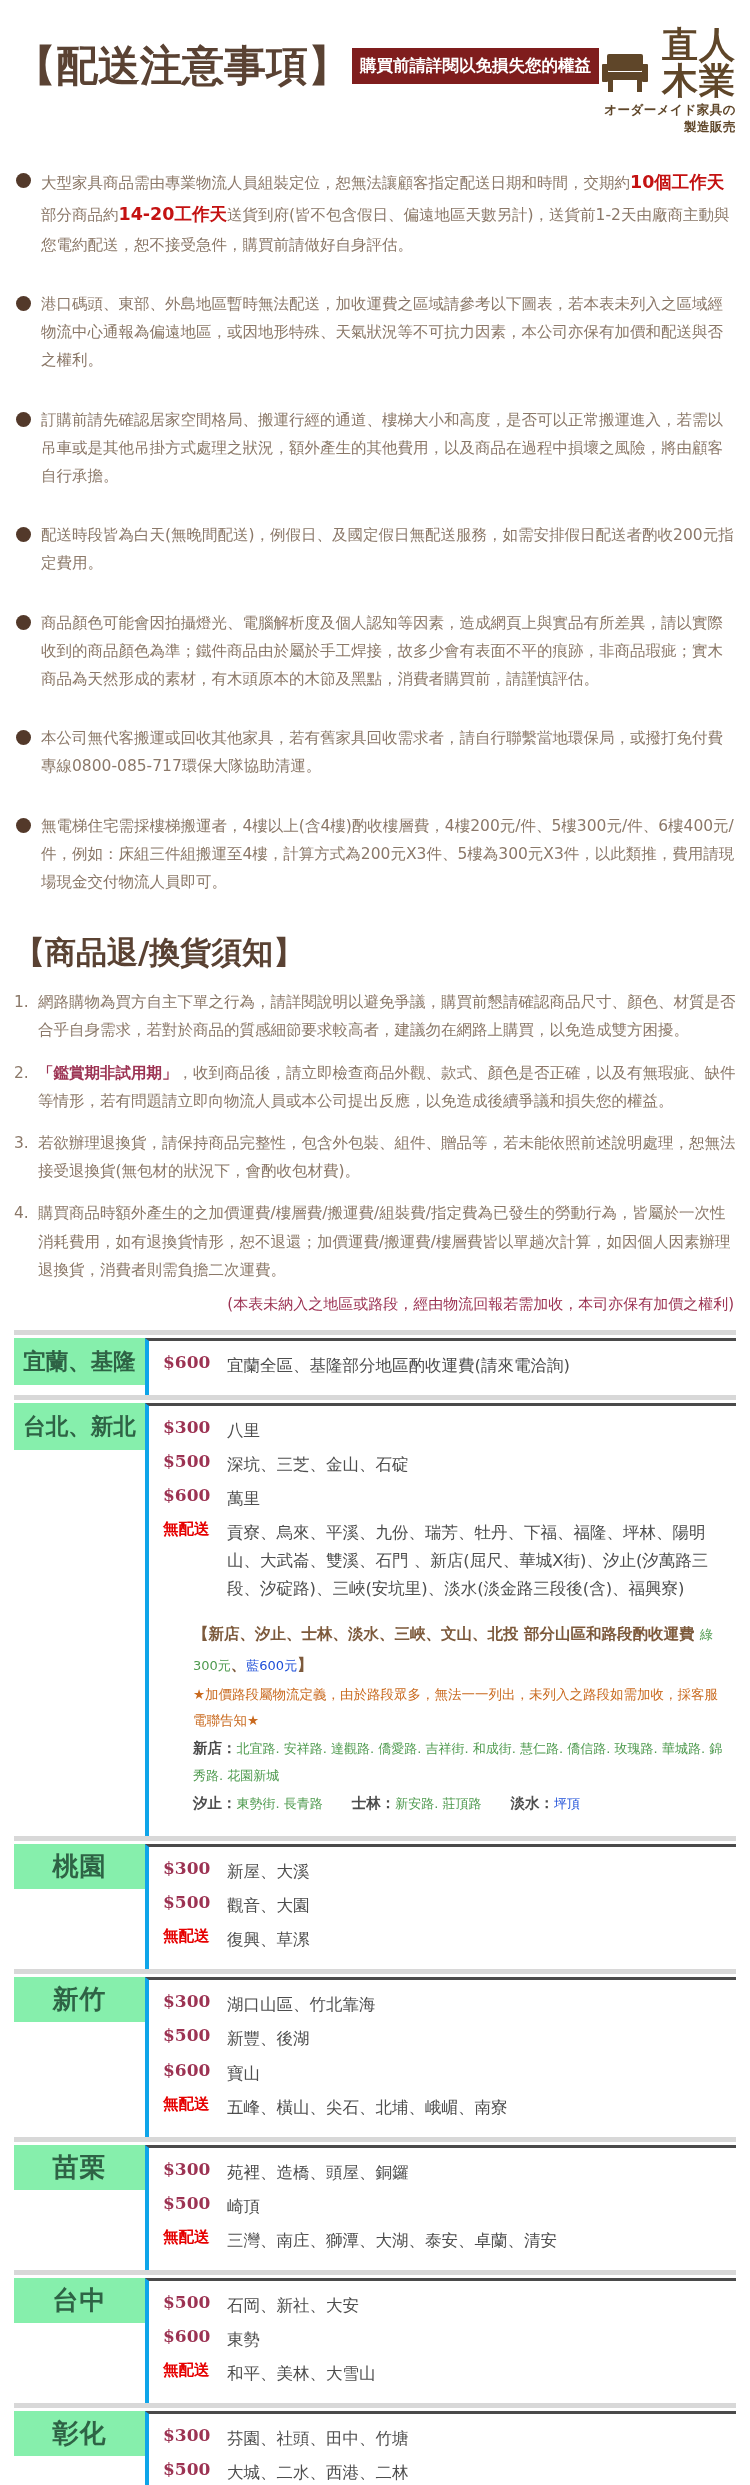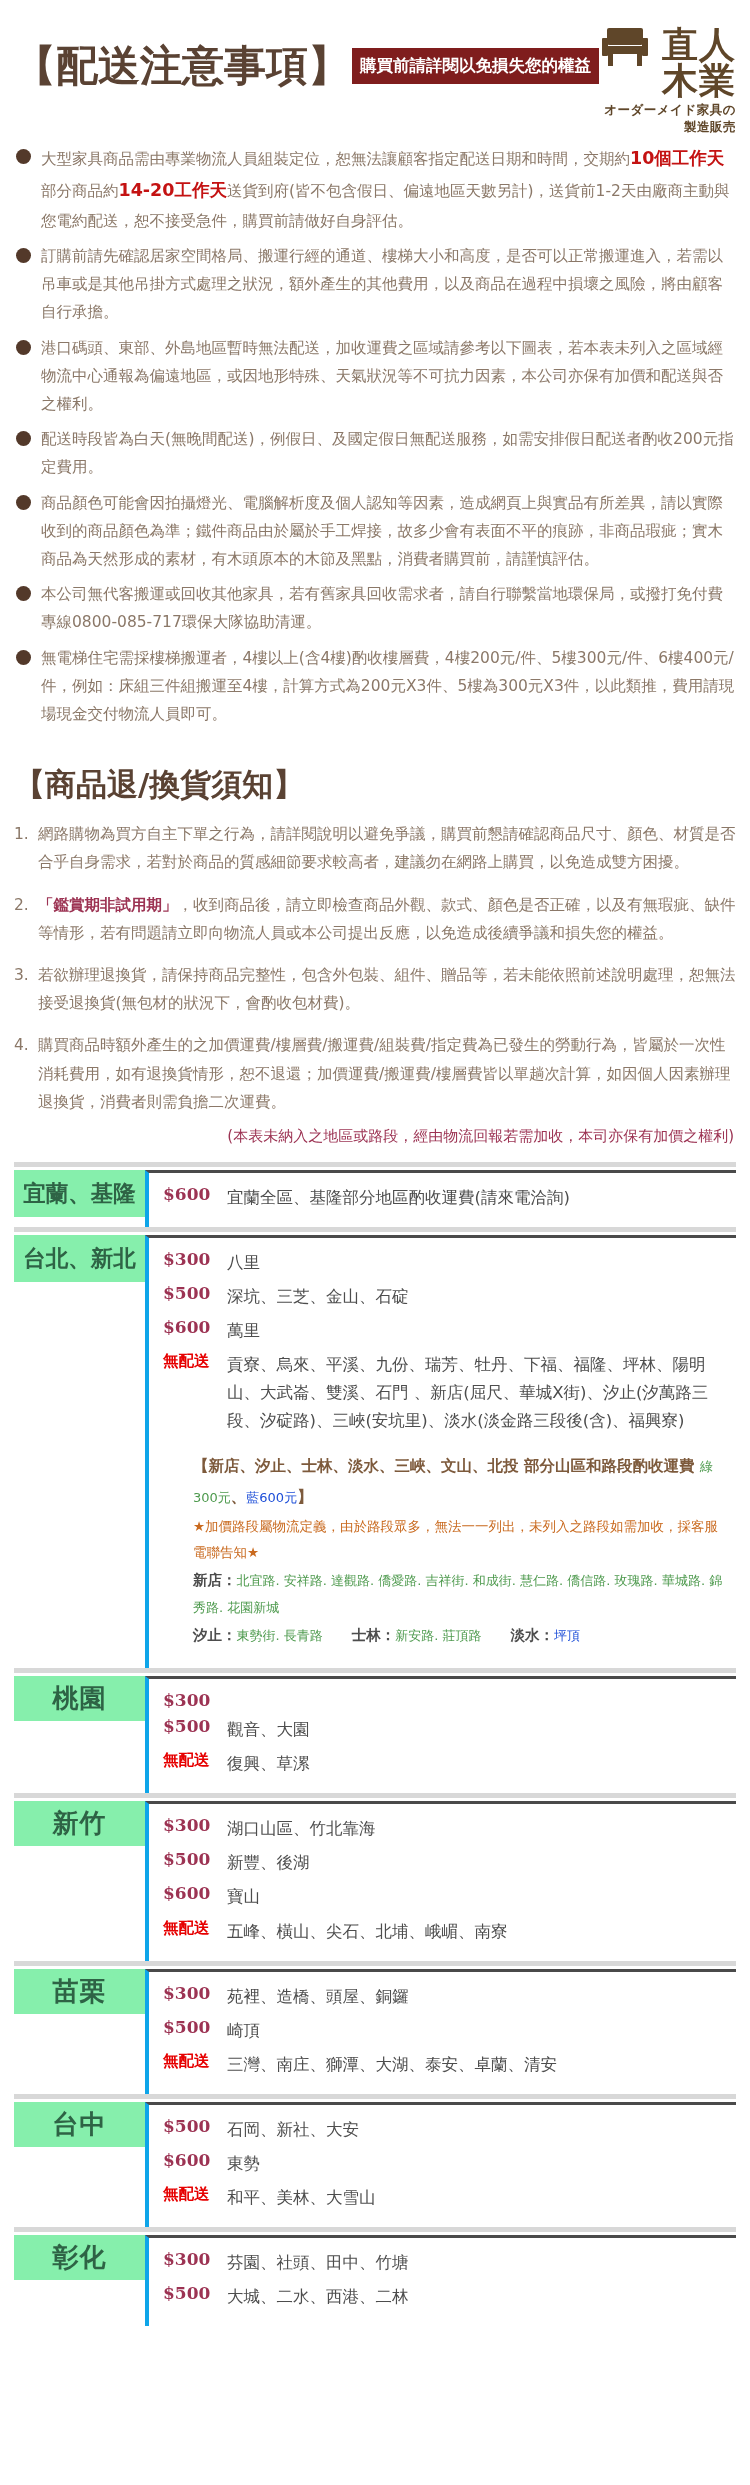--- a/index.html
+++ b/index.html
@@ -5,26 +5,26 @@
   html,body{margin:0;padding:0;background:#ffffff;}
   body{width:750px;font-family:"DejaVu Sans","Liberation Sans",sans-serif;}
   .page{padding:24px 14px 24px;}
 
   
   .header{display:flex;justify-content:space-between;align-items:flex-start;}
   .header-left{display:flex;align-items:center;margin-top:14px;}
   .page-title{font-size:42px;font-weight:bold;color:#5a4233;white-space:nowrap;}
   .warn-box{background:#7f1d1d;color:#ffffff;font-size:16.5px;font-weight:bold;padding:7px 8px;margin-left:2px;white-space:nowrap;}
   .brand{text-align:right;margin-top:2px;}
-  .brand-top{display:flex;align-items:flex-start;justify-content:flex-end;}
+  .brand-top{display:flex;align-items:flex-end;justify-content:flex-end;}
   .brand-name{font-family:"DejaVu Serif","Liberation Serif",serif;font-size:36px;font-weight:bold;color:#5f4629;line-height:1;margin-left:8px;letter-spacing:1px;}
   .brand-tagline{font-size:12.5px;font-weight:bold;color:#5f4629;margin-top:4px;letter-spacing:.5px;}
 
   
-  .bullet-item{display:flex;margin-top:7px;color:#8b7868;font-size:15.5px;line-height:1.82;}
+  .bullet-item{display:flex;margin-top:31px;color:#8b7868;font-size:15.5px;line-height:1.82;}
   .dot{width:15px;height:15px;border-radius:50%;background:#53392a;flex:0 0 15px;margin:6px 10px 0 2px;}
   .bullet-text{flex:1;}
   .seg-em-red{color:#c41212;font-weight:bold;font-size:17.5px;}
 
   
   .section-title{font-size:31px;font-weight:bold;color:#5a4233;margin:36px 0 8px;}
   .num-item{display:flex;margin-top:14px;color:#8b7868;font-size:15.5px;line-height:1.82;}
   .num{flex:0 0 24px;}
   .num-text{flex:1;}
   .seg-maroon{color:#9c3353;font-weight:bold;}
@@ -78,25 +78,25 @@
     </div>
   </div>
 
   <div>
       <div class="bullet-item">
         <span class="dot"></span>
         <div class="bullet-text"><span>大型家具商品需由專業物流人員組裝定位，恕無法讓顧客指定配送日期和時間，交期約</span><span class="seg-em-red">10個工作天</span><span>部分商品約</span><span class="seg-em-red">14-20工作天</span><span>送貨到府(皆不包含假日、偏遠地區天數另計)，送貨前1-2天由廠商主動與您電約配送，恕不接受急件，購買前請做好自身評估。</span></div>
       </div>
       <div class="bullet-item">
         <span class="dot"></span>
+        <div class="bullet-text"><span>港口碼頭、東部、外島地區暫時無法配送，加收運費之區域請參考以下圖表，若本表未列入之區域經物流中心通報為偏遠地區，或因地形特殊、天氣狀況等不可抗力因素，本公司亦保有加價和配送與否之權利。</span></div>
+      </div>
+      <div class="bullet-item">
+        <span class="dot"></span>
         <div class="bullet-text"><span>訂購前請先確認居家空間格局、搬運行經的通道、樓梯大小和高度，是否可以正常搬運進入，若需以吊車或是其他吊掛方式處理之狀況，額外產生的其他費用，以及商品在過程中損壞之風險，將由顧客自行承擔。</span></div>
-      </div>
-      <div class="bullet-item">
-        <span class="dot"></span>
-        <div class="bullet-text"><span>港口碼頭、東部、外島地區暫時無法配送，加收運費之區域請參考以下圖表，若本表未列入之區域經物流中心通報為偏遠地區，或因地形特殊、天氣狀況等不可抗力因素，本公司亦保有加價和配送與否之權利。</span></div>
       </div>
       <div class="bullet-item">
         <span class="dot"></span>
         <div class="bullet-text"><span>配送時段皆為白天(無晚間配送)，例假日、及國定假日無配送服務，如需安排假日配送者酌收200元指定費用。</span></div>
       </div>
       <div class="bullet-item">
         <span class="dot"></span>
         <div class="bullet-text"><span>商品顏色可能會因拍攝燈光、電腦解析度及個人認知等因素，造成網頁上與實品有所差異，請以實際收到的商品顏色為準；鐵件商品由於屬於手工焊接，故多少會有表面不平的痕跡，非商品瑕疵；實木商品為天然形成的素材，有木頭原本的木節及黑點，消費者購買前，請謹慎評估。</span></div>
       </div>
       <div class="bullet-item">
@@ -166,20 +166,21 @@
             <div class="t-note-line"><span class="seg-dark-bold">新店：</span><span class="seg-green">北宜路. 安祥路. 達觀路. 僑愛路. 吉祥街. 和成街. 慧仁路. 僑信路. 玫瑰路. 華城路. 錦秀路. 花園新城</span></div>
             <div class="t-note-line"><span class="seg-dark-bold">汐止：</span><span class="seg-green">東勢街. 長青路</span><span class="seg-dark-bold">　　士林：</span><span class="seg-green">新安路. 莊頂路</span><span class="seg-dark-bold">　　淡水：</span><span class="seg-blue">坪頂</span></div>
           </div>
         </div>
       </div>
       <div class="t-row">
         <div class="t-label">桃園</div>
         <div class="t-content">
           <div class="t-line">
             <span class="t-price">$300</span>
+            <span class="t-cities"><span>新屋、大溪</span></span>
           </div>
           <div class="t-line">
             <span class="t-price">$500</span>
             <span class="t-cities"><span>觀音、大園</span></span>
           </div>
           <div class="t-line">
             <span class="t-price nodeliv">無配送</span>
             <span class="t-cities"><span>復興、草漯</span></span>
           </div>
         </div>

